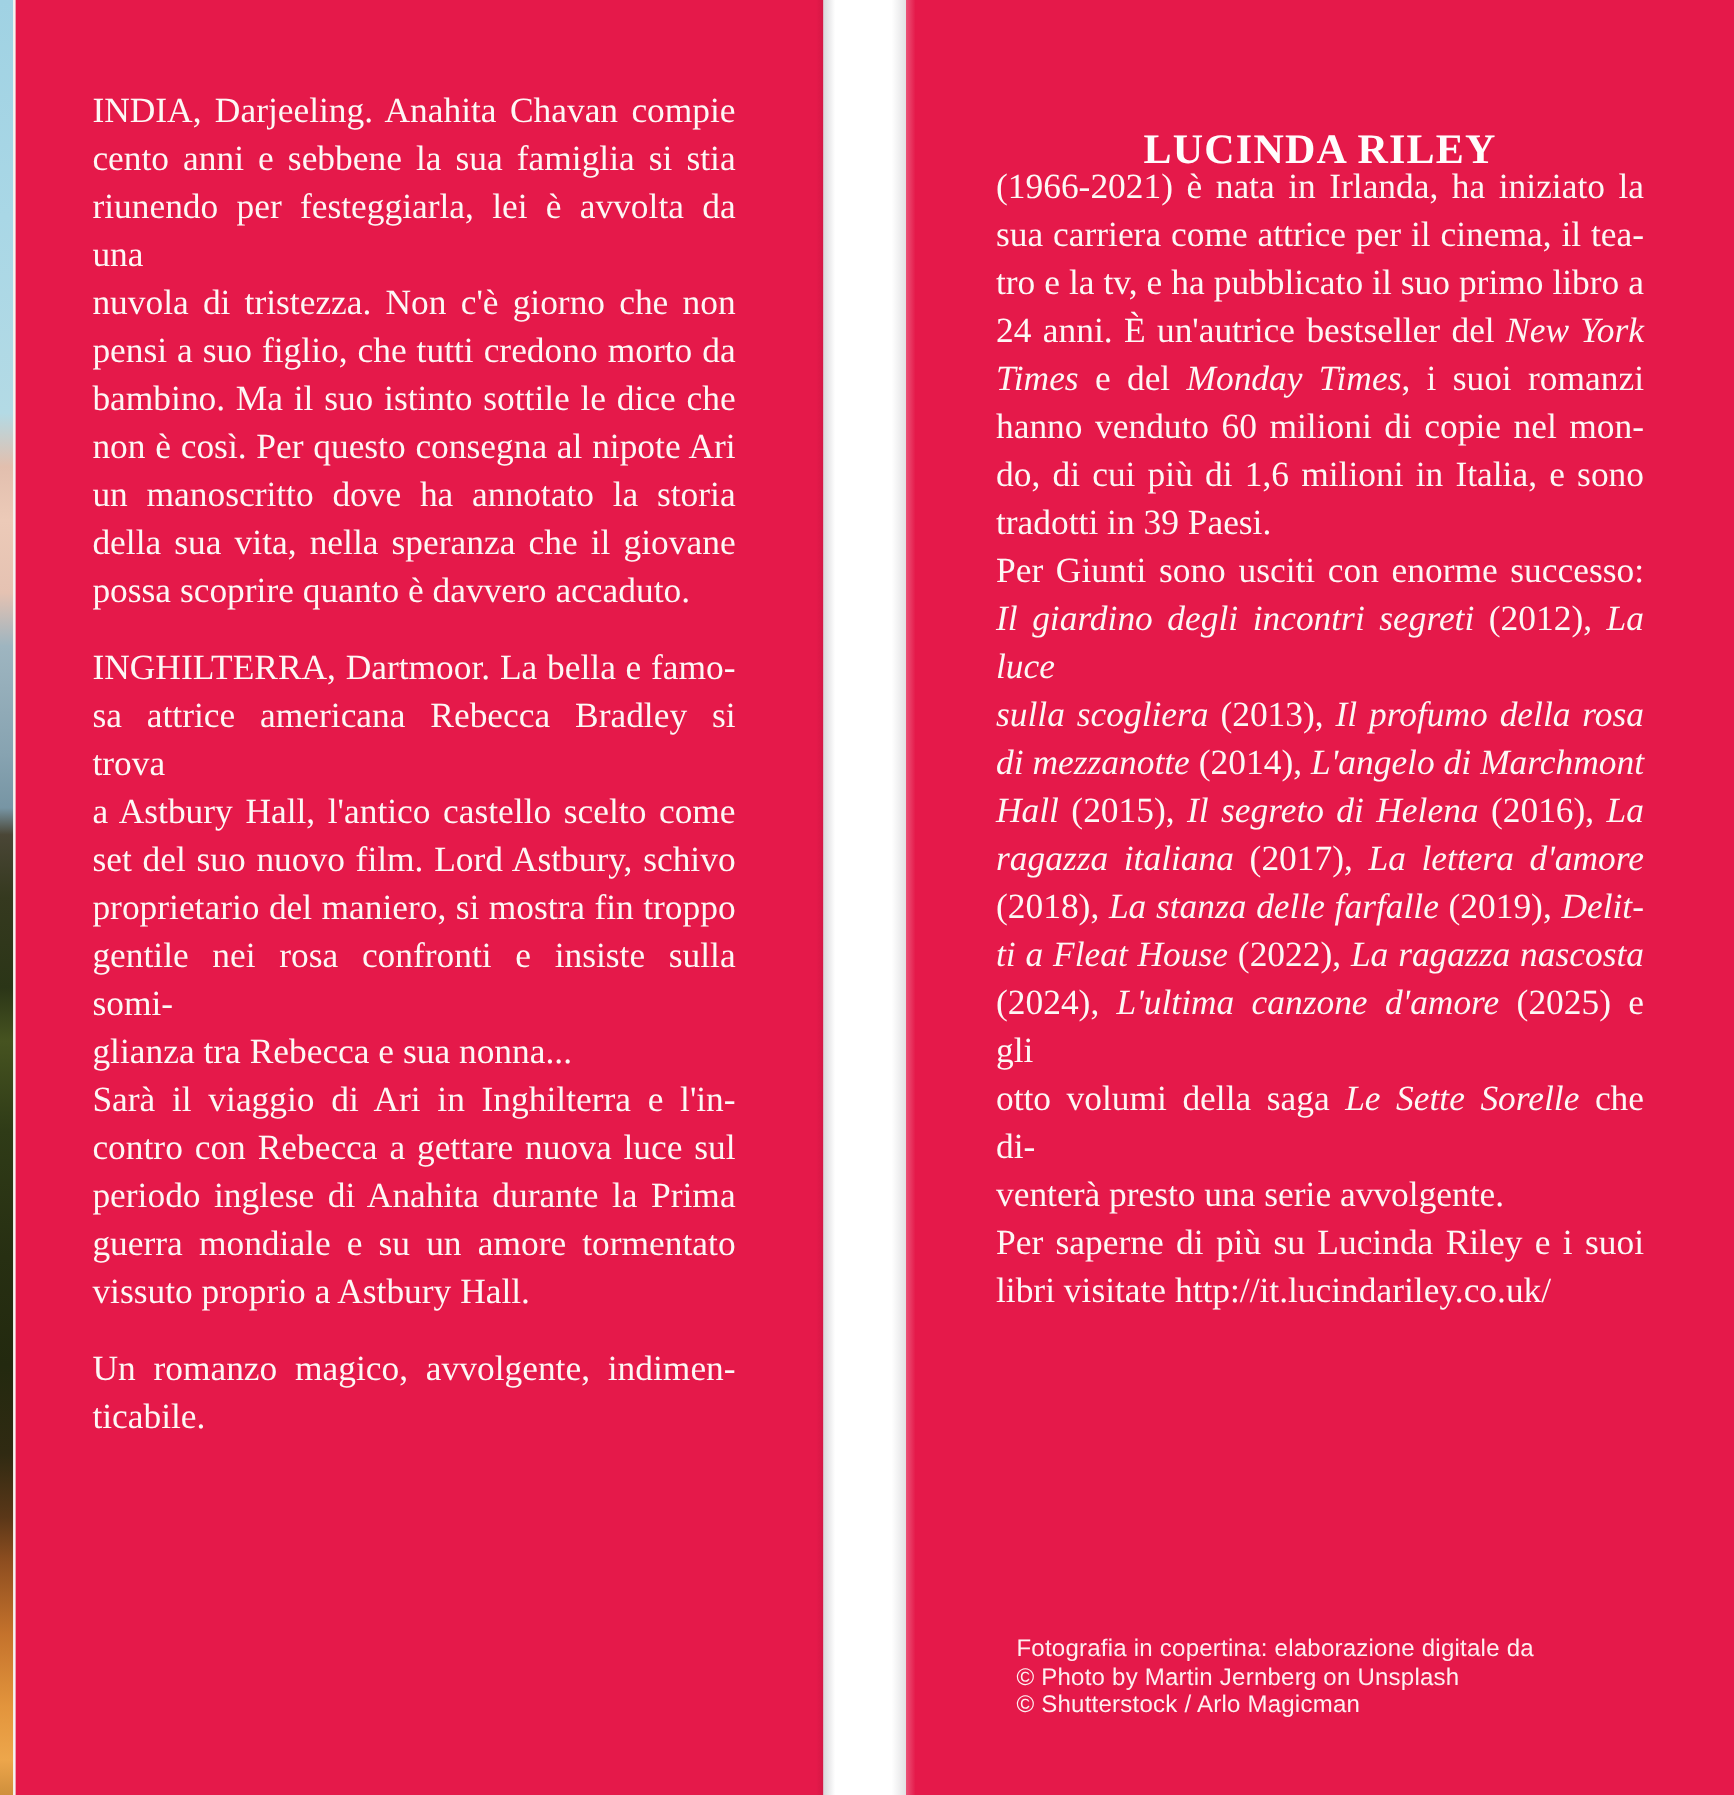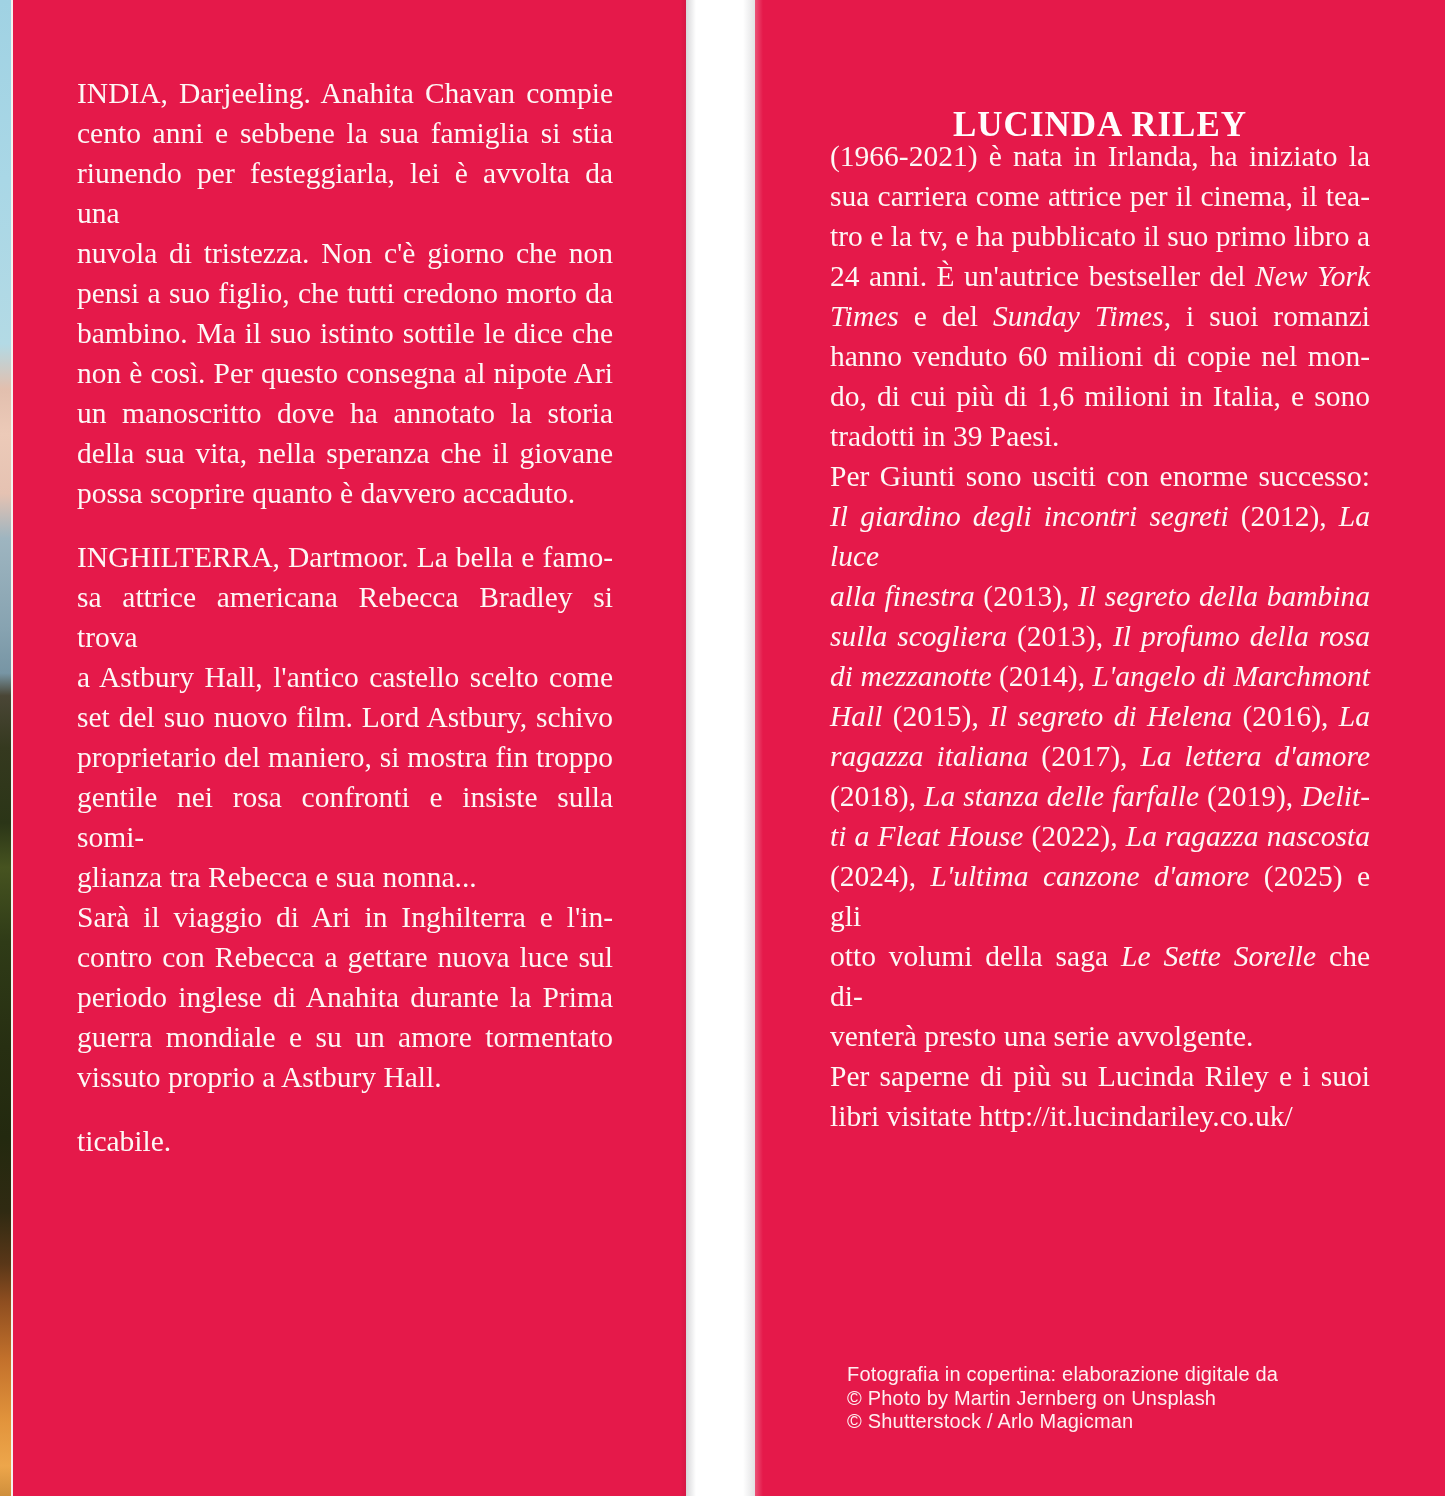--- a/index.html
+++ b/index.html
@@ -68,44 +68,44 @@
           <div class="line end">glianza tra Rebecca e sua nonna...</div>
         </div>
         <div class="para">
           <div class="line">Sarà il viaggio di Ari in Inghilterra e l'in-</div>
           <div class="line">contro con Rebecca a gettare nuova luce sul</div>
           <div class="line">periodo inglese di Anahita durante la Prima</div>
           <div class="line">guerra mondiale e su un amore tormentato</div>
           <div class="line end">vissuto proprio a Astbury Hall.</div>
         </div>
         <div class="para gap">
+          <div class="line">Un romanzo magico, avvolgente, indimen-</div>
           <div class="line end">ticabile.</div>
         </div>
       </div>
   </div>
 
   <div class="gap-shade"></div>
 
   <div class="flap flap-right" style="background-color: rgb(229, 25, 74);">
     <div class="title">LUCINDA RILEY</div>
     <div class="body-text">
         <div class="para">
           <div class="line">(1966-2021) è nata in Irlanda, ha iniziato la</div>
           <div class="line">sua carriera come attrice per il cinema, il tea-</div>
           <div class="line">tro e la tv, e ha pubblicato il suo primo libro a</div>
           <div class="line">24 anni. È un'autrice bestseller del <i>New York</i></div>
-          <div class="line"><i>Times</i> e del <i>Sunday Times</i>, i suoi romanzi</div>
+          <div class="line"><i>Times</i> e del <i>Monday Times</i>, i suoi romanzi</div>
           <div class="line">hanno venduto 60 milioni di copie nel mon-</div>
           <div class="line">do, di cui più di 1,6 milioni in Italia, e sono</div>
           <div class="line end">tradotti in 39 Paesi.</div>
         </div>
         <div class="para">
           <div class="line">Per Giunti sono usciti con enorme successo:</div>
           <div class="line"><i>Il giardino degli incontri segreti</i> (2012), <i>La luce</i></div>
-          <div class="line"><i>alla finestra</i> (2013), <i>Il segreto della bambina</i></div>
           <div class="line"><i>sulla scogliera</i> (2013), <i>Il profumo della rosa</i></div>
           <div class="line"><i>di mezzanotte</i> (2014), <i>L'angelo di Marchmont</i></div>
           <div class="line"><i>Hall</i> (2015), <i>Il segreto di Helena</i> (2016), <i>La</i></div>
           <div class="line"><i>ragazza italiana</i> (2017), <i>La lettera d'amore</i></div>
           <div class="line">(2018), <i>La stanza delle farfalle</i> (2019), <i>Delit-</i></div>
           <div class="line"><i>ti a Fleat House</i> (2022), <i>La ragazza nascosta</i></div>
           <div class="line">(2024), <i>L'ultima canzone d'amore</i> (2025) e gli</div>
           <div class="line">otto volumi della saga <i>Le Sette Sorelle</i> che di-</div>
           <div class="line end">venterà presto una serie avvolgente.</div>
         </div>

